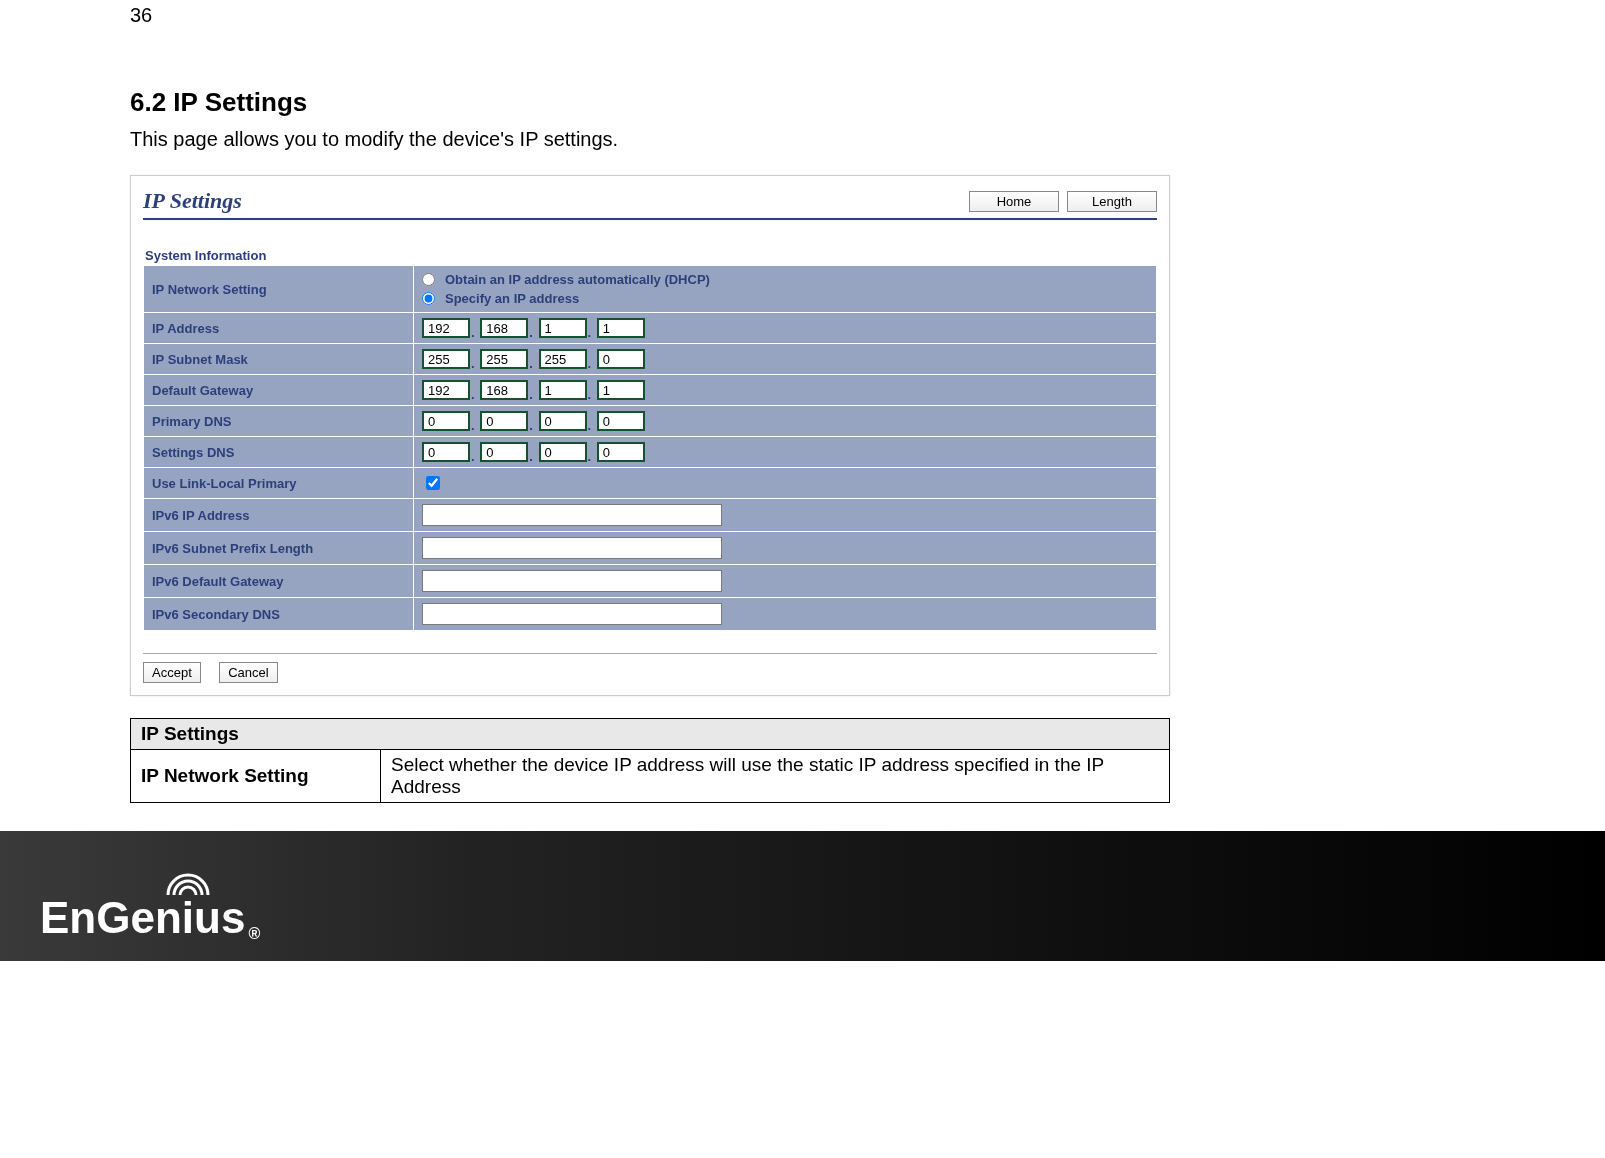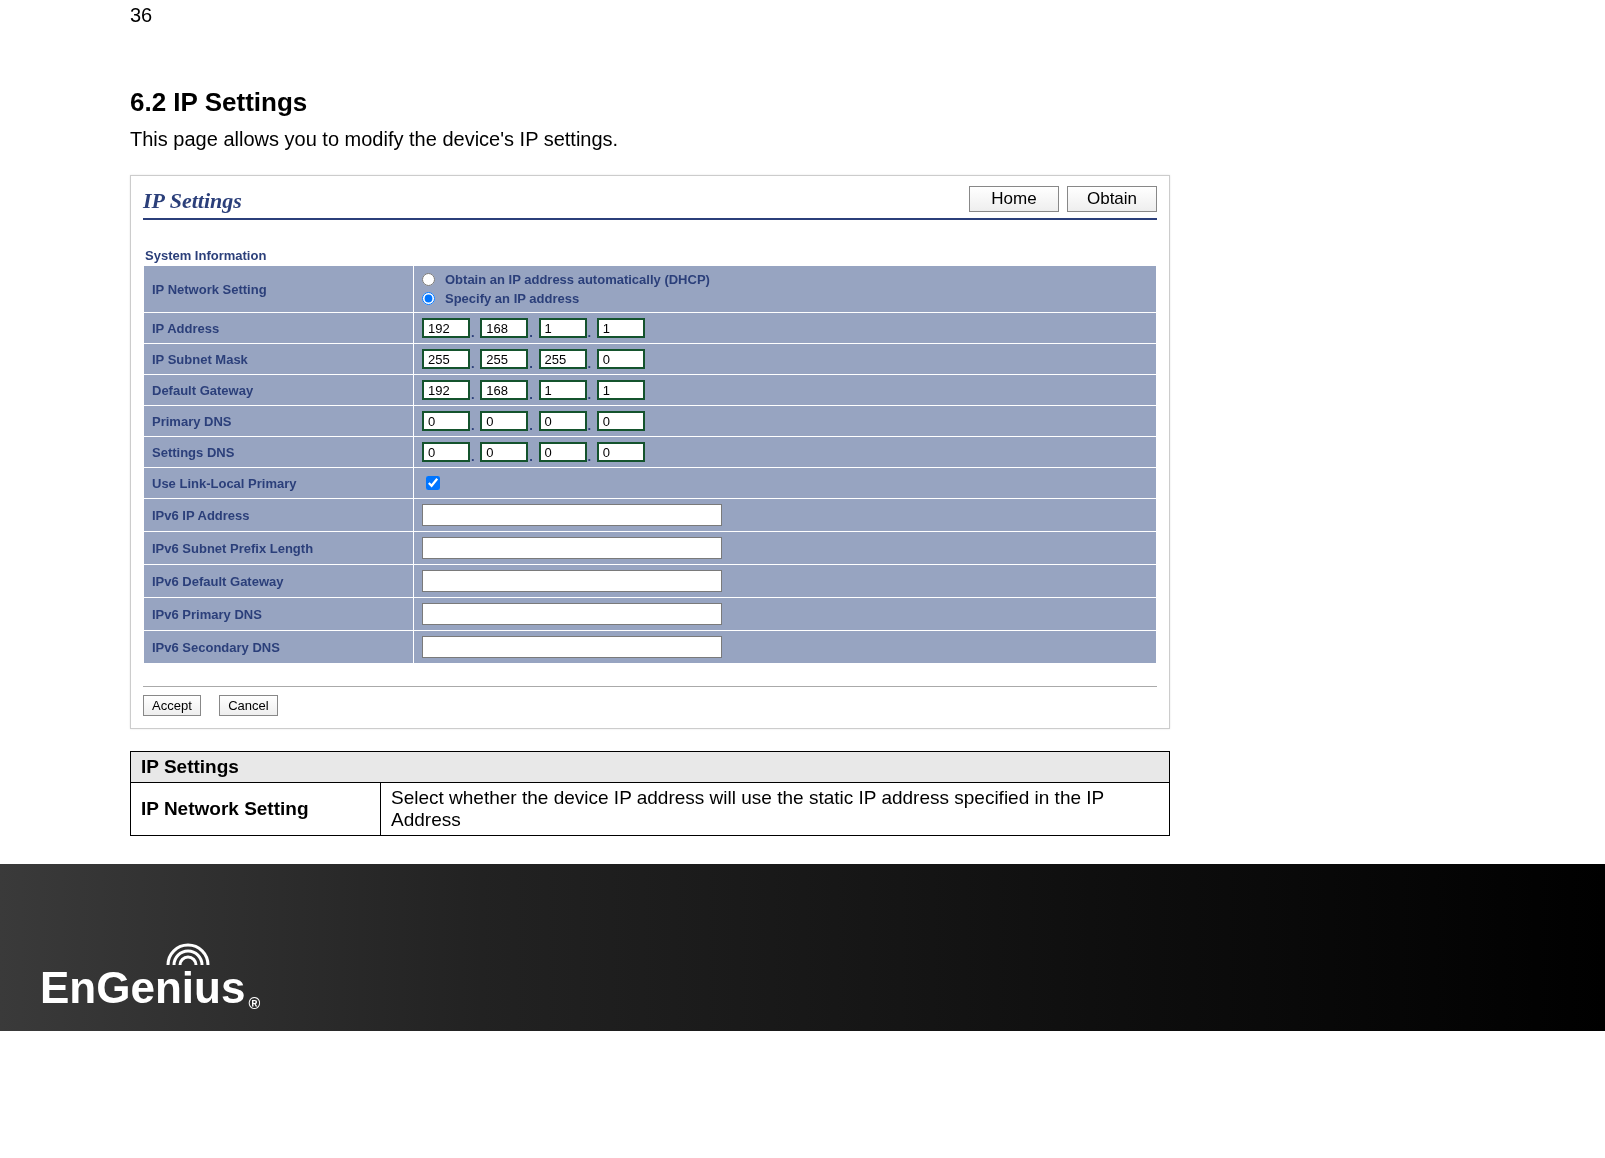--- a/index.html
+++ b/index.html
@@ -57,21 +57,21 @@
   }
   .ss-top-buttons {
     display: flex;
     gap: 8px;
     padding-bottom: 4px;
   }
   .ss-top-btn {
     border: 1px solid #888;
     background: linear-gradient(#fff, #eee);
     padding: 2px 0;
-    font-size: 17px;
+    font-size: 13px;
     font-family: Arial, sans-serif;
     width: 90px;
     text-align: center;
     cursor: pointer;
   }
   .sys-info {
     color: #2b3f7a;
     font-weight: 700;
     font-size: 13px;
     margin: 28px 0 2px 2px;
@@ -169,21 +169,21 @@
     background: #e8e8e8;
     font-weight: 700;
   }
   .desc-table .row-label {
     font-weight: 700;
     width: 250px;
   }
   .footer {
     margin-top: 28px;
     background: linear-gradient(to right, #3a3a3a 0%, #222 30%, #0e0e0e 70%, #000 100%);
-    height: 167px;
+    height: 130px;
     display: flex;
     align-items: flex-end;
     padding: 0 0 18px 40px;
   }
   .brand {
     color: #fff;
     font-family: Arial, sans-serif;
     font-weight: 700;
     font-size: 44px;
     display: flex;
@@ -211,21 +211,21 @@
 
   <div class="content">
     <div class="section-title">6.2   IP Settings</div>
     <div class="section-desc">This page allows you to modify the device's IP settings.</div>
 
     <div class="screenshot">
       <div class="ss-header">
         <div class="ss-title">IP Settings</div>
         <div class="ss-top-buttons">
           <div class="ss-top-btn">Home</div>
-          <div class="ss-top-btn">Obtain</div>
+          <div class="ss-top-btn">Length</div>
         </div>
       </div>
 
       <div class="sys-info">System Information</div>
 
       <table class="form-table">
         <tbody>
             <tr class="net-setting">
           <td class="label-cell">IP Network Setting</td>
           <td class="value-cell">
@@ -293,24 +293,20 @@
         <tr>
           <td class="label-cell">IPv6 IP Address</td>
           <td class="value-cell"><input class="wide-input" value="" style=""></td>
         </tr>
         <tr>
           <td class="label-cell">IPv6 Subnet Prefix Length</td>
           <td class="value-cell"><input class="wide-input" value="" style=""></td>
         </tr>
         <tr>
           <td class="label-cell">IPv6 Default Gateway</td>
-          <td class="value-cell"><input class="wide-input" value="" style=""></td>
-        </tr>
-        <tr>
-          <td class="label-cell">IPv6 Primary DNS</td>
           <td class="value-cell"><input class="wide-input" value="" style=""></td>
         </tr>
         <tr>
           <td class="label-cell">IPv6 Secondary DNS</td>
           <td class="value-cell"><input class="wide-input" value="" style=""></td>
         </tr>
       </tbody>
         </table>
 
       <hr class="bottom-hr">

